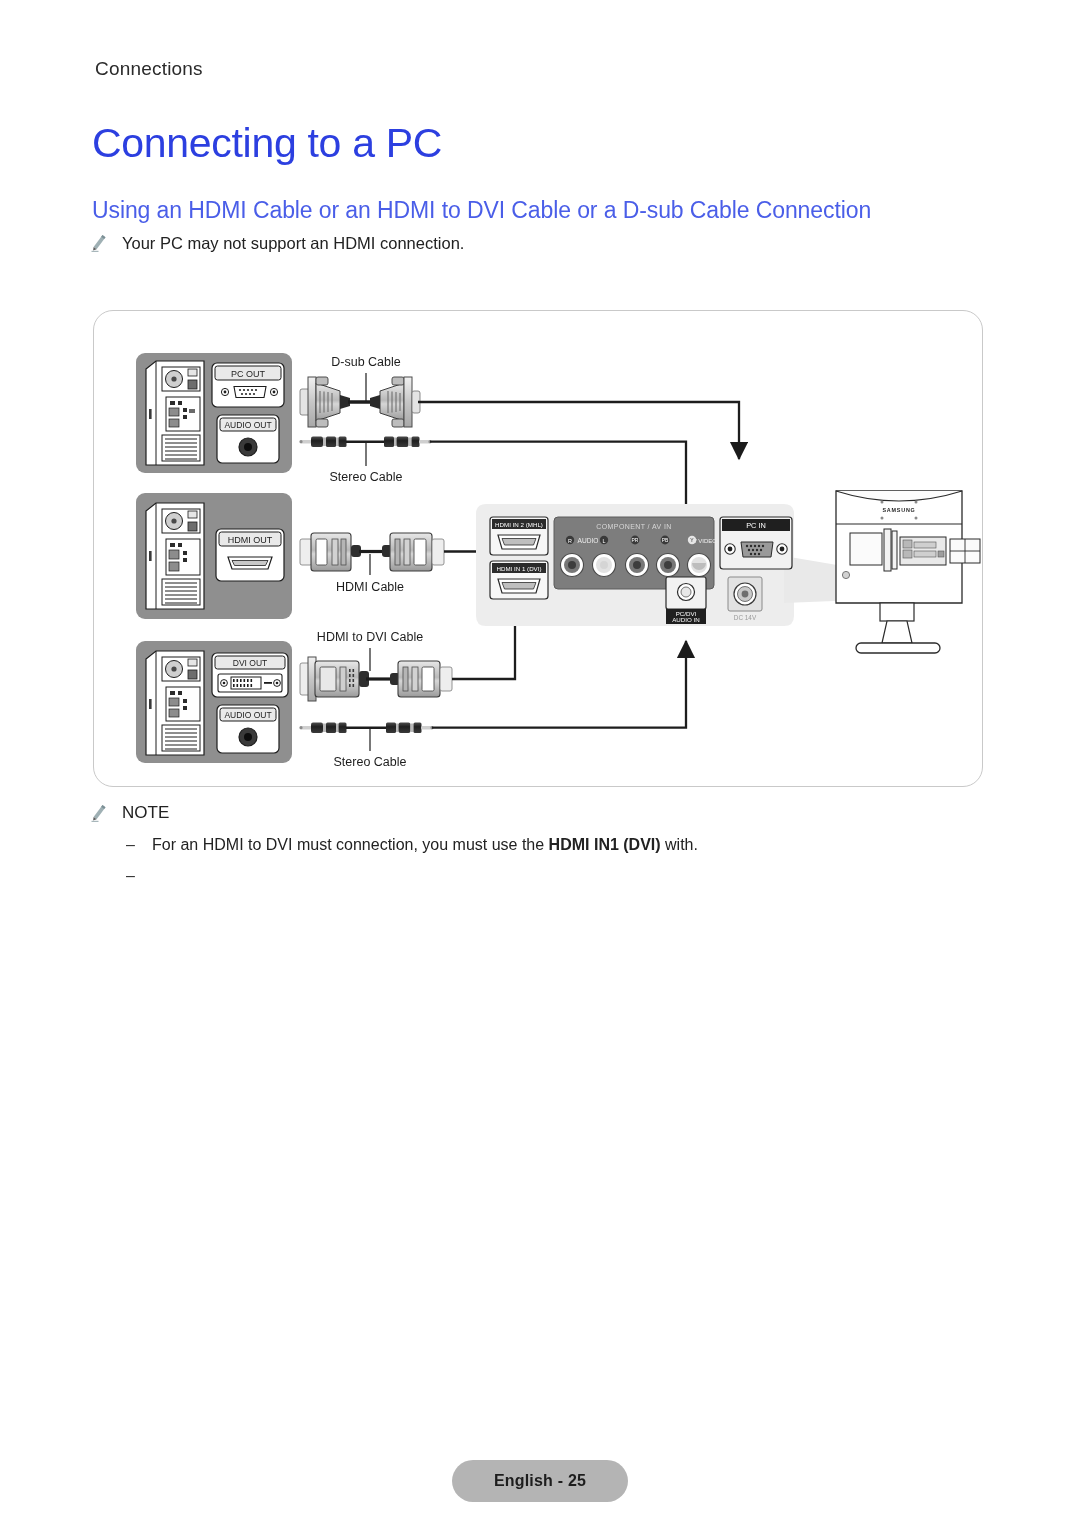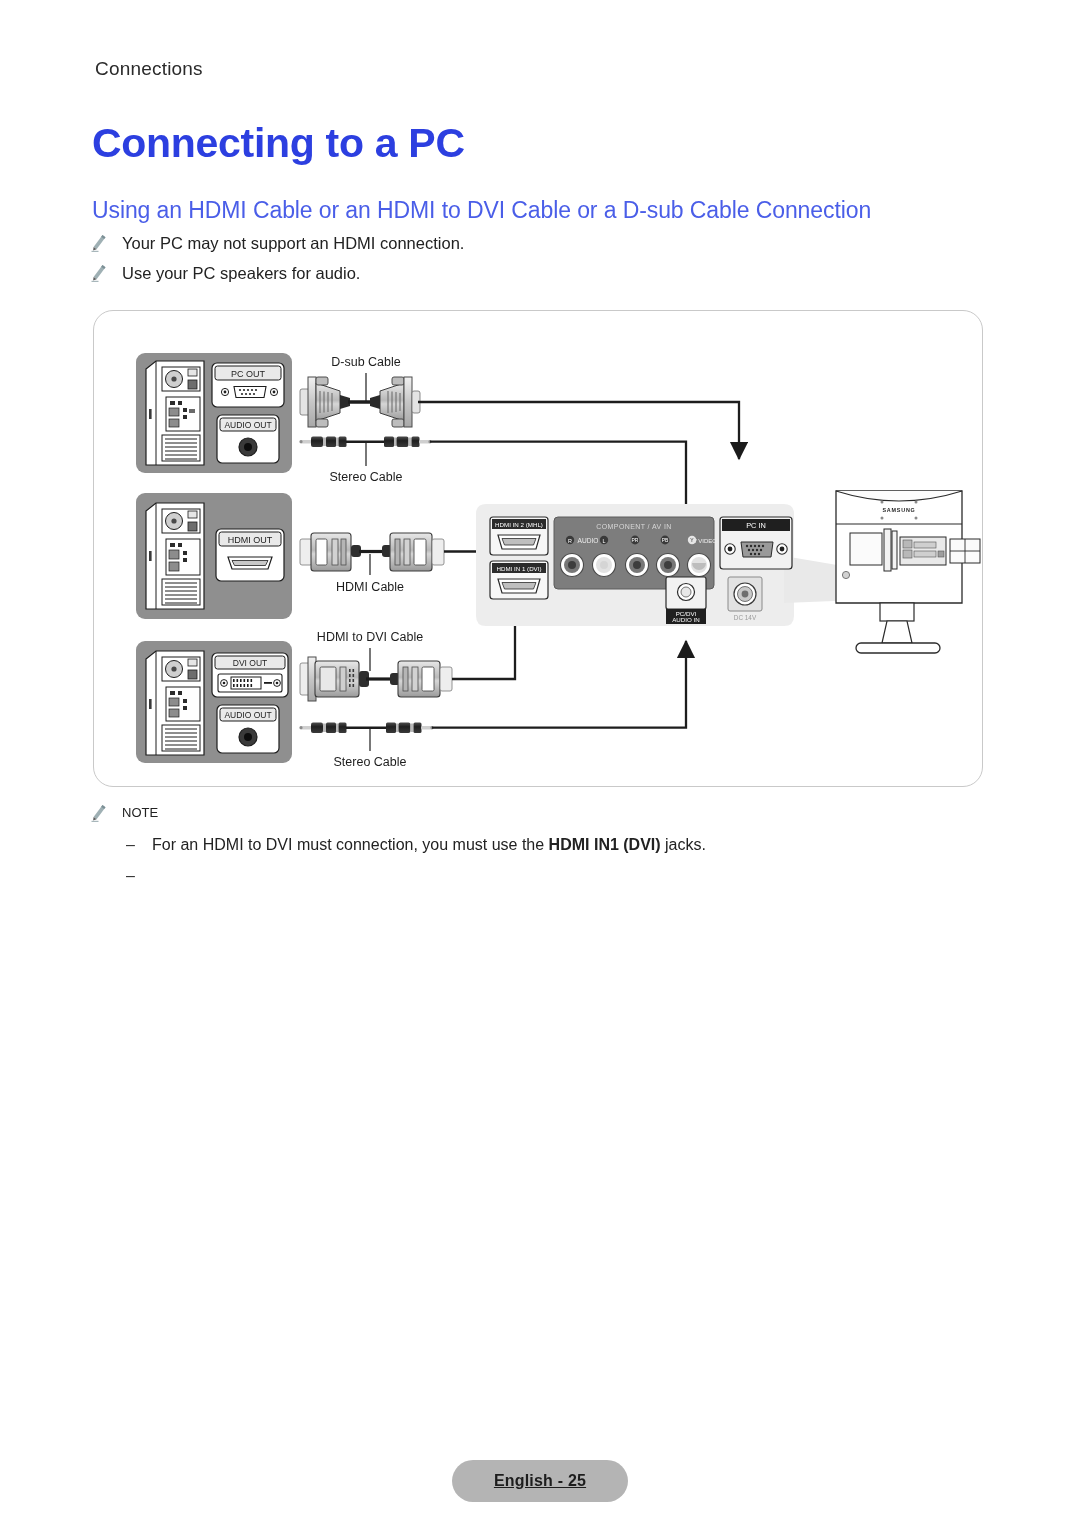--- a/index.html
+++ b/index.html
@@ -11,53 +11,53 @@
   }
   .page{position:relative;width:1080px;height:1534px;}
 
   
   .breadcrumb{
     position:absolute;left:95px;top:58px;
     font-size:19px;color:#2b2b2b;letter-spacing:.2px;
   }
   .h1{
     position:absolute;left:92px;top:120px;
-    font-size:41px;font-weight:bold;color:#2c3fe0;letter-spacing:-.3px;
+    font-size:41px;font-weight:normal;color:#2c3fe0;letter-spacing:-.3px;
   }
   .h2{
     position:absolute;left:92px;top:197px;
     font-size:23px;font-weight:normal;color:#4a5ee8;letter-spacing:-.1px;
   }
 
   
   .bullets{position:absolute;left:90px;top:228px;width:880px;}
   .bullet{position:relative;min-height:30px;padding-left:32px;font-size:16.5px;color:#222;line-height:30px;}
   .pencil{position:absolute;left:1px;top:6px;width:16px;height:18px;}
 
   
   .diagram-frame{
     position:absolute;left:93px;top:310px;width:888px;height:475px;
     border:1.4px solid #c9c9c9;border-radius:20px;background:#fff;
   }
   .diagram{position:absolute;left:0;top:0;width:888px;height:475px;}
 
   
   .note-block{position:absolute;left:90px;top:800px;width:900px;}
-  .note-title{position:relative;padding-left:32px;font-size:13px;color:#222;line-height:26px;}
+  .note-title{position:relative;padding-left:32px;font-size:17px;color:#222;line-height:26px;}
   .note-title .pencil{top:4px;}
   .note-item{position:relative;padding-left:62px;font-size:16px;color:#222;line-height:25px;margin-top:6px;}
   .note-item .dash{position:absolute;left:36px;top:0;font-size:16px;color:#333;}
   .note-item b{font-weight:bold;}
 
   
   .footer-pill{
     position:absolute;left:452px;top:1460px;width:176px;height:42px;
     background:#b4b4b4;border-radius:21px;
     display:flex;align-items:center;justify-content:center;
-    font-size:16px;font-weight:bold;color:#1d1d1d;letter-spacing:.2px;text-decoration:underline;
+    font-size:16px;font-weight:bold;color:#1d1d1d;letter-spacing:.2px;
   }
 </style>
 </head>
 <body>
 
 <div class="page">
 
   <div class="breadcrumb">Connections</div>
 
   <div class="h1">Connecting to a PC</div>
@@ -65,29 +65,20 @@
 
   <div class="bullets">
     <div class="bullet">
       <svg class="pencil" viewBox="0 0 16 18">
         <polygon points="11.5,1 14.5,3.2 5.6,15.2 2.6,13 " fill="#9fb0b4"></polygon>
         <polygon points="11.5,1 14.5,3.2 13.2,5 10.2,2.8" fill="#7c9096"></polygon>
         <polygon points="2.6,13 5.6,15.2 2.1,16.6" fill="#5e5e5e"></polygon>
         <rect x="0.5" y="16.8" width="7" height="1.1" fill="#9fb0b4"></rect>
       </svg>
       <span>Your PC may not support an HDMI connection.</span>
-    </div>
-    <div class="bullet">
-      <svg class="pencil" viewBox="0 0 16 18">
-        <polygon points="11.5,1 14.5,3.2 5.6,15.2 2.6,13 " fill="#9fb0b4"></polygon>
-        <polygon points="11.5,1 14.5,3.2 13.2,5 10.2,2.8" fill="#7c9096"></polygon>
-        <polygon points="2.6,13 5.6,15.2 2.1,16.6" fill="#5e5e5e"></polygon>
-        <rect x="0.5" y="16.8" width="7" height="1.1" fill="#9fb0b4"></rect>
-      </svg>
-      <span>Use your PC speakers for audio.</span>
     </div>
   </div>
 
   <div class="diagram-frame">
   <svg class="diagram" viewBox="0 0 888 475" xmlns="http://www.w3.org/2000/svg">
     <defs>
       <marker id="arrowEnd" markerWidth="9" markerHeight="9" refX="7.5" refY="4" orient="auto">
         <path d="M0,0 L8,4 L0,8 z" fill="#1b1b1b"></path>
       </marker>
       <linearGradient id="metal" x1="0" y1="0" x2="0" y2="1">
@@ -570,21 +561,21 @@
         <polygon points="11.5,1 14.5,3.2 13.2,5 10.2,2.8" fill="#7c9096"></polygon>
         <polygon points="2.6,13 5.6,15.2 2.1,16.6" fill="#5e5e5e"></polygon>
         <rect x="0.5" y="16.8" width="7" height="1.1" fill="#9fb0b4"></rect>
       </svg>
       <span>NOTE</span>
     </div>
 
     <div class="note-item">
       <span class="dash">–</span>
       <span>
-        <span>For an HDMI to DVI must connection, you must use the </span><b>HDMI IN1 (DVI)</b><span> jacks.</span>
+        <span>For an HDMI to DVI must connection, you must use the </span><b>HDMI IN1 (DVI)</b><span> with.</span>
       </span>
     </div>
 
     <div class="note-item">
       <span class="dash">–</span>
     </div>
   </div>
 
   <div class="footer-pill">
     <span>English - 25</span>

